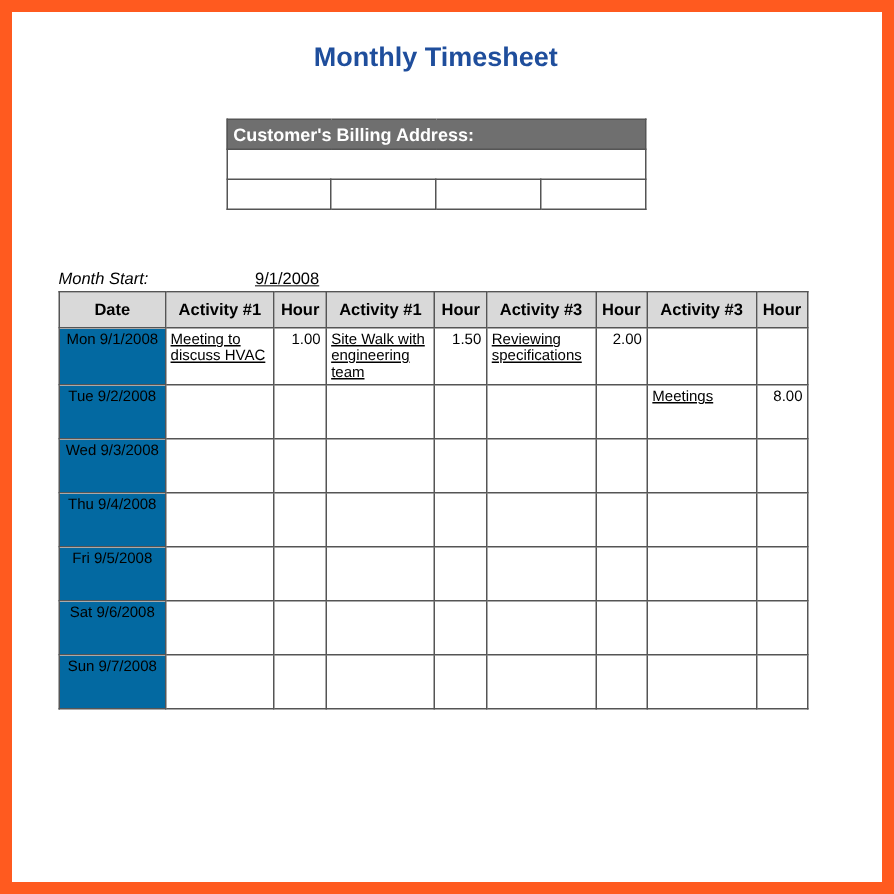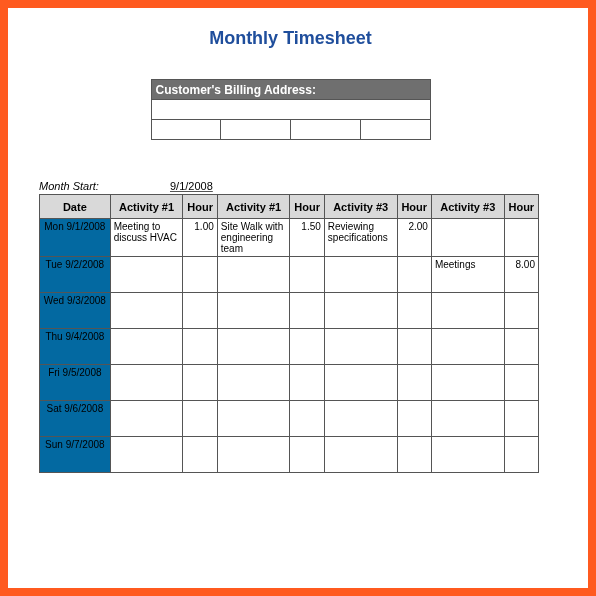--- a/index.html
+++ b/index.html
@@ -89,20 +89,21 @@
     vertical-align: middle;
     font-size: 10px;
   }
   .hour-cell {
     text-align: right;
     vertical-align: middle;
     font-size: 10px;
   }
   .act-cell {
     line-height: 1.1;
+    text-decoration: underline;
   }
 </style>
 </head>
 <body>
 
 <div class="page">
   <div class="title">Monthly Timesheet</div>
 
   <div class="billing-wrap">
     <table class="billing">

